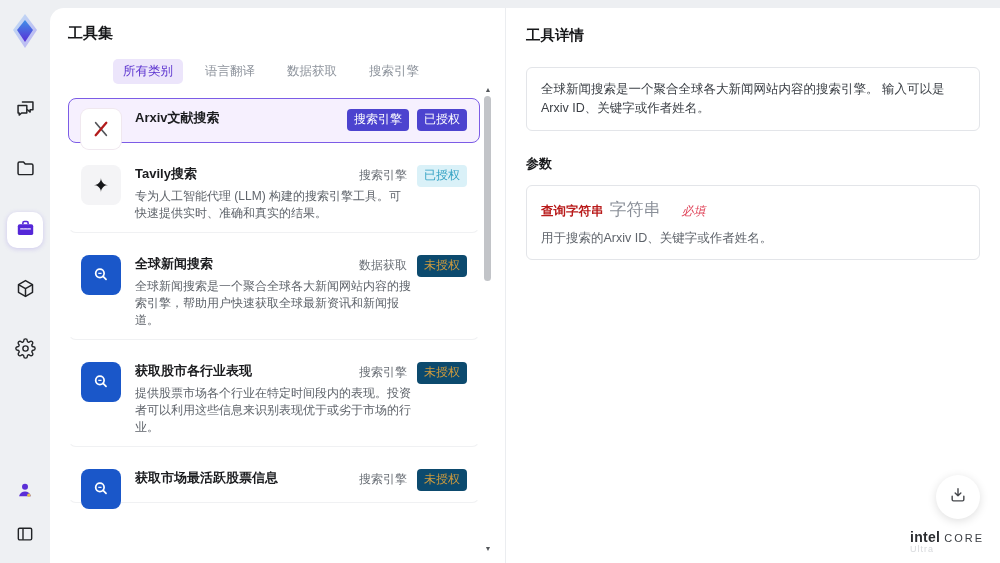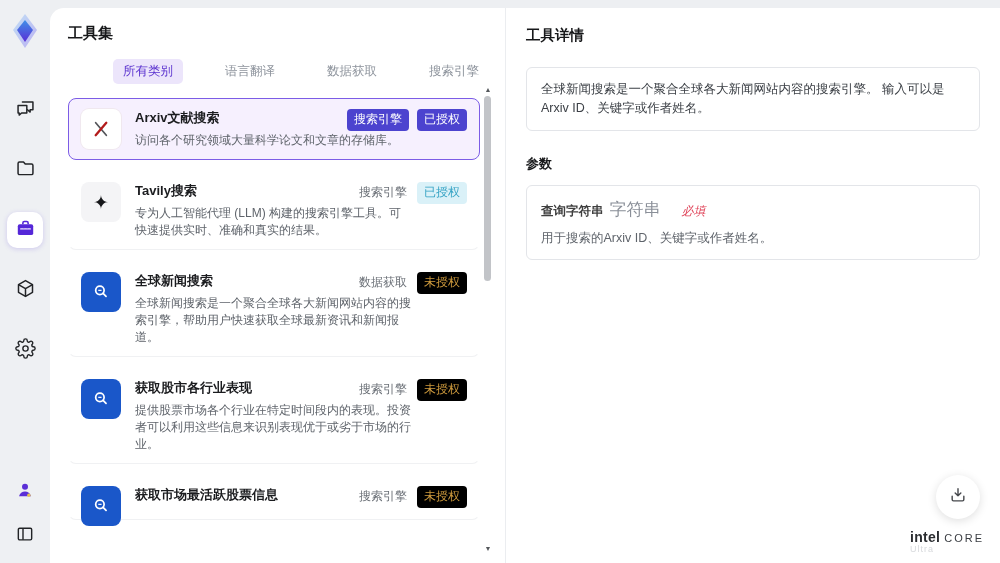--- a/index.html
+++ b/index.html
@@ -16,58 +16,58 @@
   .nav-item.active { background:#ffffff; box-shadow:0 1px 5px rgba(90,60,220,.22); }
   .sidebar-bottom { position:absolute; bottom:12px; display:flex; flex-direction:column; align-items:center; gap:14px; }
 
   
   .main { position:absolute; left:50px; top:8px; right:0; bottom:0;
     background:#ffffff; border-radius:14px 0 0 0; }
 
   
   .list-panel { position:absolute; left:0; top:0; width:455px; bottom:0; padding:16px 0 0 18px; overflow:hidden; }
   .list-title { font-size:15px; font-weight:bold; margin-bottom:16px; }
-  .tabs { display:flex; align-items:center; gap:32px; margin-bottom:14px;padding-left:45px; }
+  .tabs { display:flex; align-items:center; gap:12px; margin-bottom:14px;padding-left:45px; }
   .tab { font-size:12.5px; color:#8d939c; padding:4px 10px; border-radius:5px; cursor:pointer; white-space:nowrap; }
   .tab.active { background:#ece5fb; color:#5b33cf; }
 
   .tool-list { width:412px; }
   .tool-row { position:relative; background:#fff; border:1px solid transparent;
     border-bottom:1px solid #f0f1f3; border-radius:8px; padding:10px 12px; margin-bottom:11px; cursor:pointer; }
   .tool-row.selected { background:#f6f0fe; border:1px solid #7c5ce6; }
   .tool-icon { position:absolute; left:12px; top:10px; width:40px; height:40px; border-radius:8px;
     display:flex; align-items:center; justify-content:center; }
   .icon-arxiv { background:#ffffff; box-shadow:0 0 0 1px #f0e8ef; }
   .icon-sparkle { background:#f4f4f6; font-size:19px; color:#16171a; }
   .icon-search-blue { background:#1a57c9; }
   .tool-texts { margin-left:54px; margin-right:56px; }
   .tool-name { font-size:13px; font-weight:bold; color:#1b1c1f; margin-bottom:5px; }
   .tool-desc { font-size:12px; color:#5f646b; line-height:1.42; }
   .tool-badges { position:absolute; right:12px; top:10px; display:flex; gap:8px; align-items:flex-start; }
   .badge { font-size:12px; white-space:nowrap; border-radius:4px; padding:3px 7px; line-height:1.3; }
   .badge.plain { color:#6b7077; padding:3px 2px; }
   .badge.solid { background:#4c43cf; color:#ffffff; }
   .badge.authorized { background:#daf1f8; color:#35a3c4; }
-  .badge.unauthorized { background:#000000; color:#cf9b3d; }
+  .badge.unauthorized { background:#0c4a6e; color:#cf9b3d; }
 
   
   .scrollbar { position:absolute; right:13px; top:80px; bottom:12px; width:8px; }
   .scroll-arrow { position:absolute; left:0; width:8px; font-size:7px; color:#55585c; text-align:center; line-height:8px; }
   .scroll-arrow.up { top:-2px; }
   .scroll-arrow.down { bottom:-2px; }
   .scroll-thumb { position:absolute; left:0; top:8px; width:7px; height:185px; background:#c2c4c8; border-radius:4px; }
 
   
   .detail-panel { position:absolute; left:455px; top:0; right:0; bottom:0;
     border-left:1px solid #ebedf0; padding:18px 20px; }
   .detail-title { font-size:14.5px; font-weight:bold; margin-bottom:22px; }
   .section-heading { font-size:13px; font-weight:bold; margin-bottom:12px; }
   .info-box { border:1px solid #e3e5e9; border-radius:6px; padding:12px 14px; margin-bottom:24px; }
   .intro-text { font-size:12.5px; color:#3c4046; line-height:1.5; }
-  .param-name { font-size:12.5px; font-weight:bold; color:#404040; }
+  .param-name { font-size:12.5px; font-weight:bold; color:#b91c1c; }
   .param-type { font-size:17px; color:#8a8f98; margin-left:6px; }
   .param-required { font-size:12px; color:#e0455a; margin-left:21px;font-style:italic; }
   .param-desc { font-size:12.5px; color:#5f646b; margin-top:9px; }
 
   
   .fab { position:absolute; right:20px; bottom:44px; width:44px; height:44px; border-radius:50%;
     background:#fff; box-shadow:0 2px 10px rgba(0,0,0,.13); display:flex; align-items:center; justify-content:center; cursor:pointer; }
   .brand { position:absolute; right:16px; bottom:8px; text-align:left; line-height:1.1; }
   .brand-row { display:flex; align-items:baseline; gap:4px; justify-content:flex-end; }
   .brand-primary { font-size:14px; font-weight:bold; color:#2b2d31; letter-spacing:.3px; }
@@ -172,21 +172,20 @@
     <div class="tool-list">
   <div class="tool-row selected">
     <div class="tool-icon icon-arxiv">
             <svg width="22" height="22" viewBox="0 0 24 24">
               <path d="M6.2 5.2 17.8 18.8" stroke="#54555a" stroke-width="1.9" stroke-linecap="round"></path>
               <path d="M17.8 5.2 6.2 18.8" stroke="#b31b1b" stroke-width="2.5" stroke-linecap="round"></path>
             </svg>
           </div>
     <div class="tool-texts">
       <div class="tool-name">Arxiv文献搜索</div>
-      <div class="tool-desc">访问各个研究领域大量科学论文和文章的存储库。</div>
     </div>
     <div class="tool-badges">
       <span class="badge solid">搜索引擎</span>
       <span class="badge solid">已授权</span>
     </div>
   </div>
 
   <div class="tool-row">
     <div class="tool-icon icon-sparkle">✦</div>
     <div class="tool-texts">

